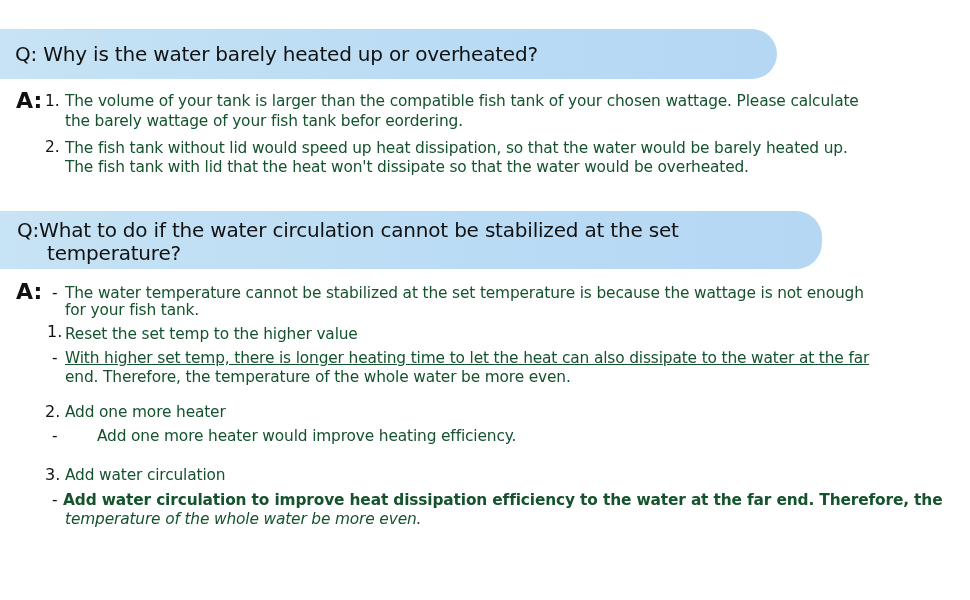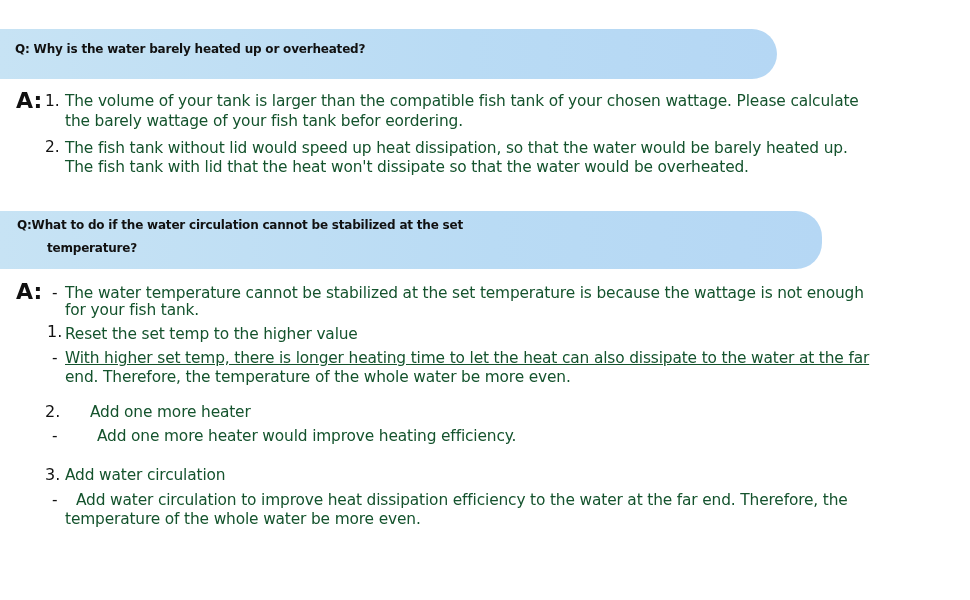--- a/index.html
+++ b/index.html
@@ -27,22 +27,22 @@
       width: 777px;
       height: 50px;
     }
     .q2-banner {
       top: 211px;
       width: 822px;
       height: 58px;
     }
     .q-text {
       position: absolute;
-      font-weight: bold;
-      font-size: 12px;
+      font-weight: normal;
+      font-size: 20px;
       letter-spacing: -0.2px;
       color: #111;
       white-space: nowrap;
     }
     .q1-text {
       left: 15px;
       top: 42px;
     }
     .q2-line1 {
       left: 17px;
@@ -108,21 +108,21 @@
 <div class="t" style="left:65px; top:283px;">The water temperature cannot be stabilized at the set temperature is because the wattage is not enough</div>
 <div class="t" style="left:65px; top:300px;">for your fish tank.</div>
 
 <div class="num num-big" style="left:47px; top:322px;">1.</div>
 <div class="t" style="left:65px; top:324px;">Reset the set temp to the higher value</div>
 <div class="num" style="left:52px; top:348px;">-</div>
 <div class="t" style="left:65px; top:348px;text-decoration:underline;">With higher set temp, there is longer heating time to let the heat can also dissipate to the water at the far</div>
 <div class="t" style="left:65px; top:367px;">end. Therefore, the temperature of the whole water be more even.</div>
 
 <div class="num num-big" style="left:45px; top:402px;">2.</div>
-<div class="t" style="left:65px; top:402px;margin-left:25px;">Add one more heater</div>
+<div class="t" style="left:65px; top:402px;">Add one more heater</div>
 <div class="num" style="left:52px; top:426px;">-</div>
 <div class="t" style="left:65px; top:426px;margin-left:32px;">Add one more heater would improve heating efficiency.</div>
 
 <div class="num num-big" style="left:45px; top:465px;">3.</div>
 <div class="t" style="left:65px; top:465px;">Add water circulation</div>
 <div class="num" style="left:52px; top:490px;">-</div>
-<div class="t" style="left:76px; top:490px;">Add water circulation to improve heat dissipation efficiency to the water at the far end. Therefore, the</div>
-<div class="t" style="left:65px; top:509px;">temperature of the whole water be more even.</div>
+<div class="t" style="left:63px; top:490px;font-weight:bold;">Add water circulation to improve heat dissipation efficiency to the water at the far end. Therefore, the</div>
+<div class="t" style="left:65px; top:509px;font-style:italic;">temperature of the whole water be more even.</div>
 
 </body></html>

